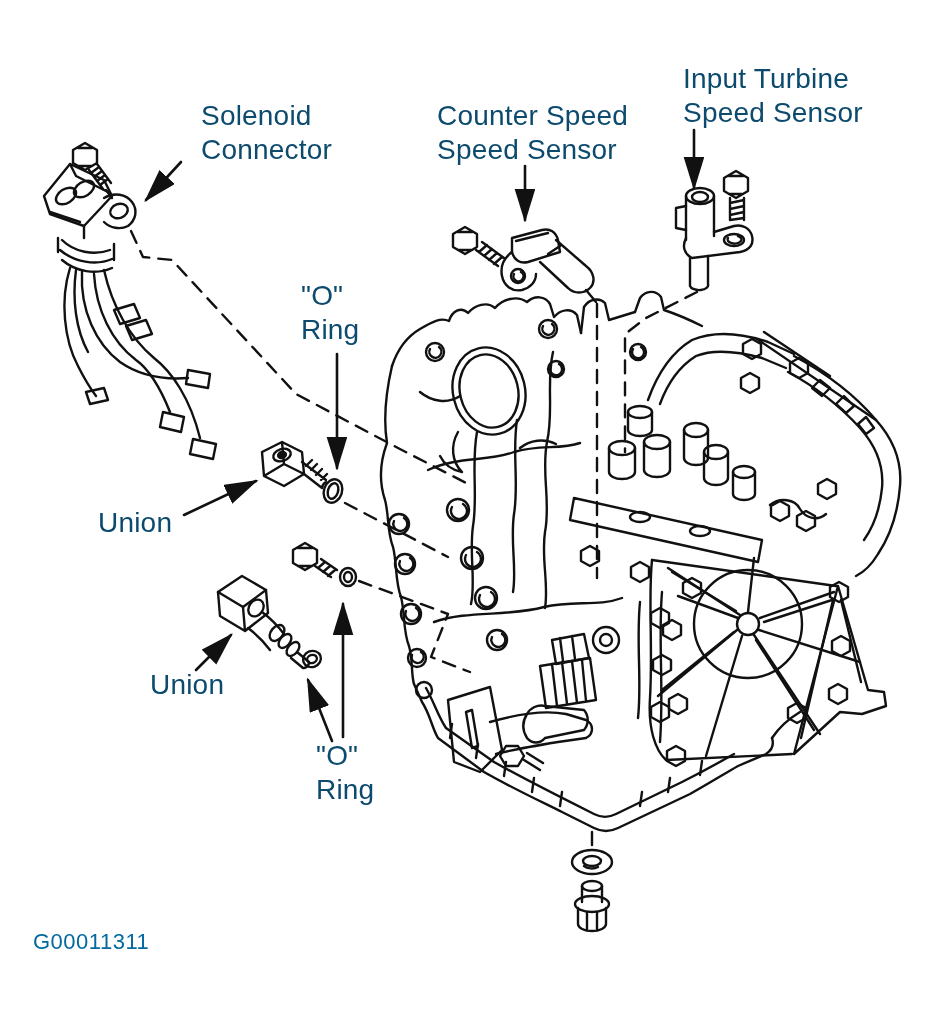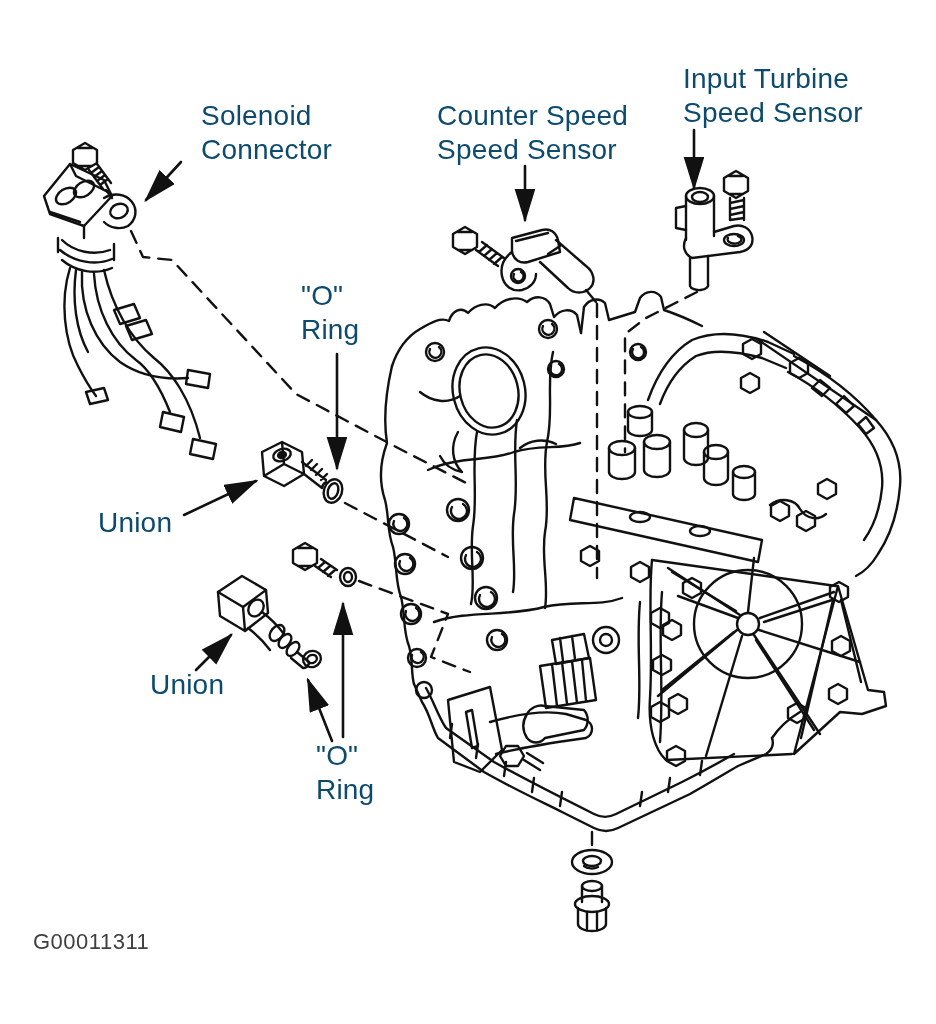--- a/index.html
+++ b/index.html
@@ -7,21 +7,21 @@
     position:relative;width:936px;height:1024px;background:#ffffff;
     font-family:"Liberation Sans","DejaVu Sans",sans-serif;overflow:hidden;
   }
   .stage svg{position:absolute;left:0;top:0;}
   .callout{
     position:absolute;color:#0c4a6e;font-size:28px;line-height:34px;
     letter-spacing:0.2px;white-space:nowrap;
   }
   .callout span{display:block;}
   .fig-code{
-    position:absolute;left:33px;top:929px;color:#404040;font-size:22px;
+    position:absolute;left:33px;top:929px;color:#0369a1;font-size:22px;
     letter-spacing:0.5px;
   }
   .lbl-solenoid{left:183px;top:99px;margin-left:18px;}
   .lbl-counter{left:437px;top:99px;}
   .lbl-input{left:683px;top:62px;}
   .lbl-oring-up{left:301px;top:279px;}
   .lbl-union{left:98px;top:506px;}
   .lbl-elbow{left:150px;top:668px;}
   .lbl-oring-lo{left:316px;top:739px;}
 </style>

